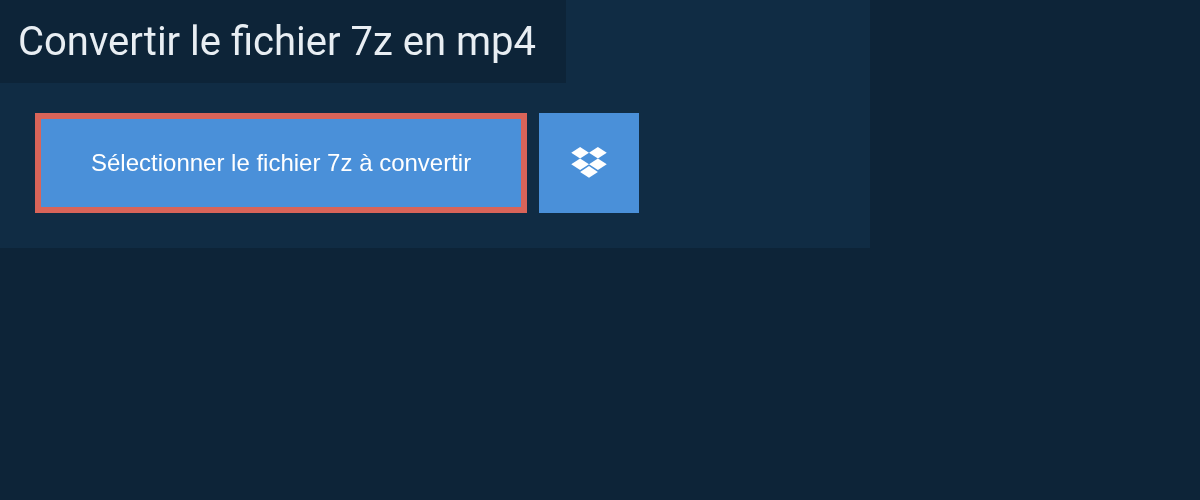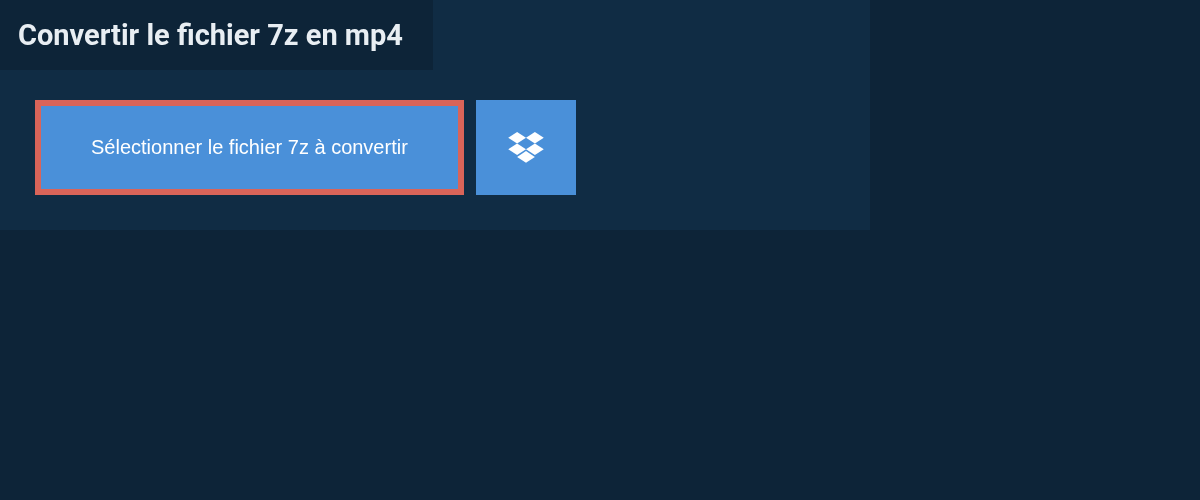--- a/index.html
+++ b/index.html
@@ -19,34 +19,34 @@
       width: 870px;
       padding-bottom: 35px;
     }
     .title-tab {
       background-color: #0d2438;
       display: inline-block;
       padding: 18px 30px 18px 18px;
     }
     .title-text {
       color: #e8eef3;
-      font-size: 29px;
-      font-weight: 700;
+      font-size: 40px;
+      font-weight: 400;
     }
     .button-row {
       display: flex;
       gap: 12px;
       padding: 30px 35px 0 35px;
       align-items: stretch;
     }
     .select-button {
       background-color: #4a90d9;
       border: 6px solid #d96459;
       color: #ffffff;
-      font-size: 20px;
+      font-size: 24px;
       font-weight: 400;
       padding: 30px 50px;
       cursor: pointer;
       text-align: center;
       flex: 0 0 auto;
       display: flex;
       align-items: center;
       justify-content: center;
     }
     .dropbox-button {

